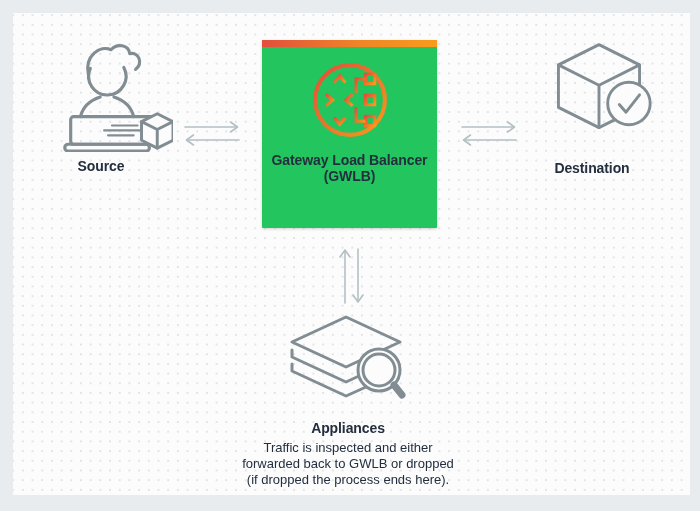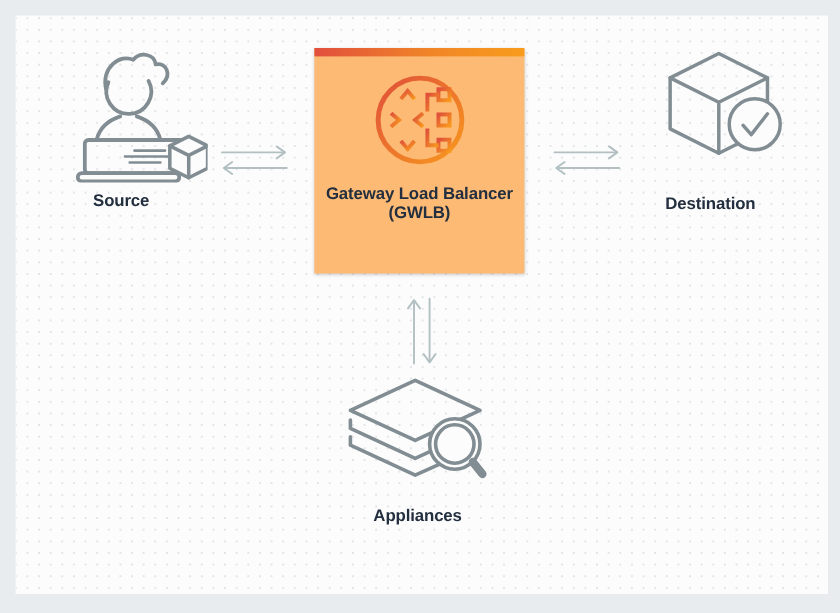--- a/index.html
+++ b/index.html
@@ -27,21 +27,21 @@
     font-size:13px; line-height:16px; margin-top:3px; white-space:pre-line;
   }
   .node-icon { display:inline-block; }
 
   #source-node { left:28px; top:40px; width:146px; }
   #source-node .node-icon { margin-left:22px; }
   #source-node .node-title { margin-top:2px; }
 
   #gwlb-card {
     left:262px; top:40px; width:175px; height:188px;
-    background:#fdba74; text-align:center;
+    background:#22c55e; text-align:center;
     box-shadow:0 1px 3px rgba(0,0,0,0.18);
     border-radius:1px;
   }
   .card-topbar {
     height:7px; width:100%;
     background:linear-gradient(90deg,#e14f3d 0%,#f08527 55%,#f89c1c 100%);
   }
   #gwlb-card .node-icon { margin-top:14px; }
   #gwlb-card .node-title { margin-top:9px; font-size:14px; line-height:16px; }
   #gwlb-card .node-desc { margin-top:4px; font-size:12.5px; line-height:15.5px; }
@@ -157,13 +157,16 @@
     <svg width="124" height="96" viewBox="0 0 124 96" fill="none" stroke="#818d92" stroke-width="3" stroke-linejoin="round" stroke-linecap="round">
       <polygon points="60,3 114,28 60,53 6,28"></polygon>
       <path d="M6,36 V43 L60,68 L88,55"></path>
       <path d="M6,50 V57 L60,82 L80,73"></path>
       <circle cx="93" cy="56" r="21" fill="#fcfcfd"></circle>
       <circle cx="93" cy="56" r="16"></circle>
       <path d="M108,71 L116,81" stroke-width="7"></path>
     </svg>
   </span>
   <div class="node-title">Appliances</div>
+  <div class="node-desc">Traffic is inspected and either
+forwarded back to GWLB or dropped
+(if dropped the process ends here).</div>
 </div>
 
 </body></html>

